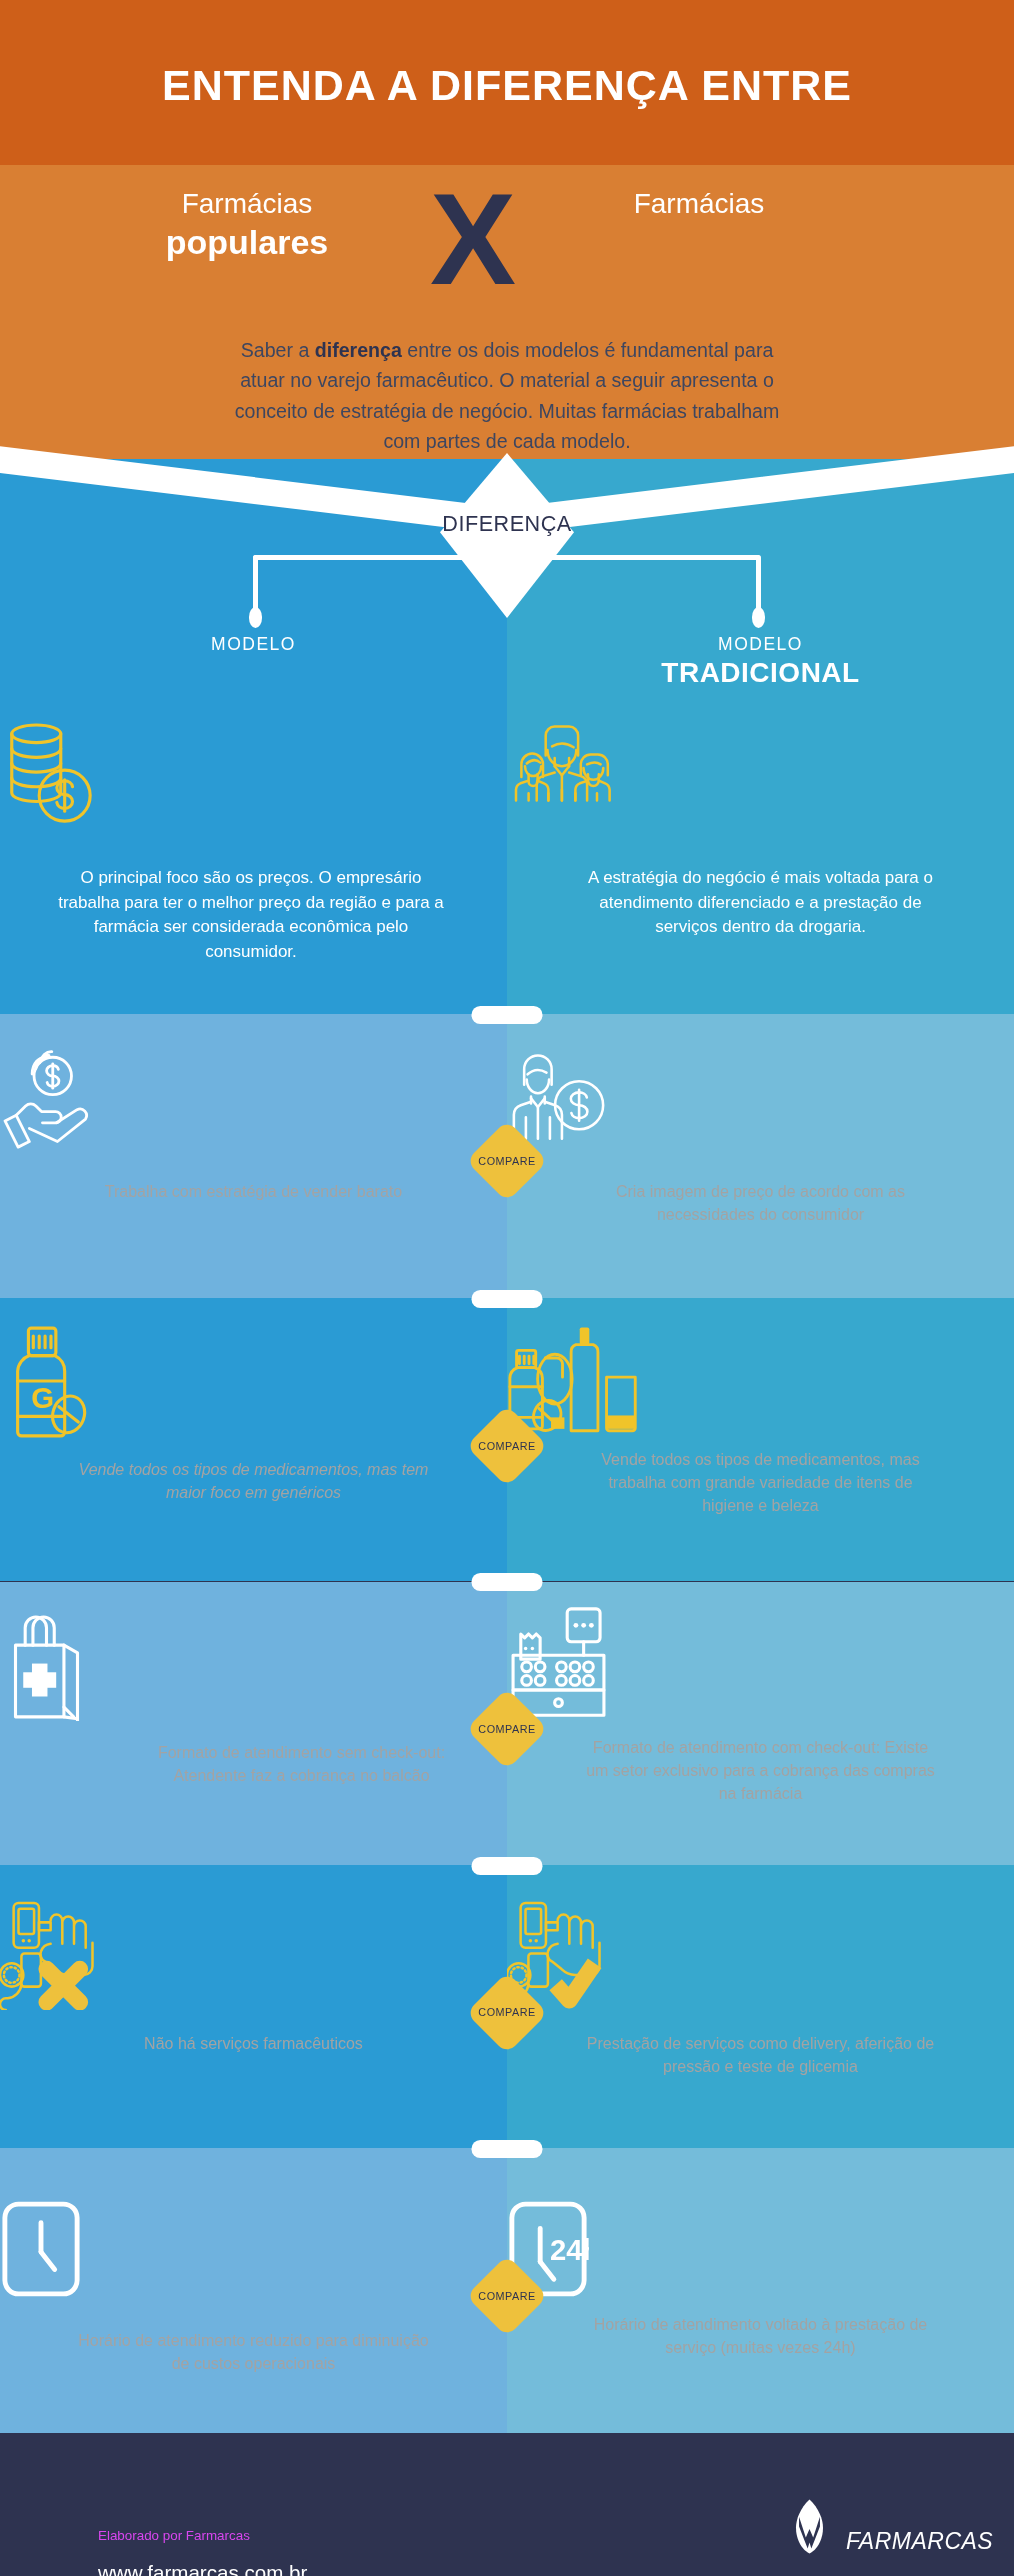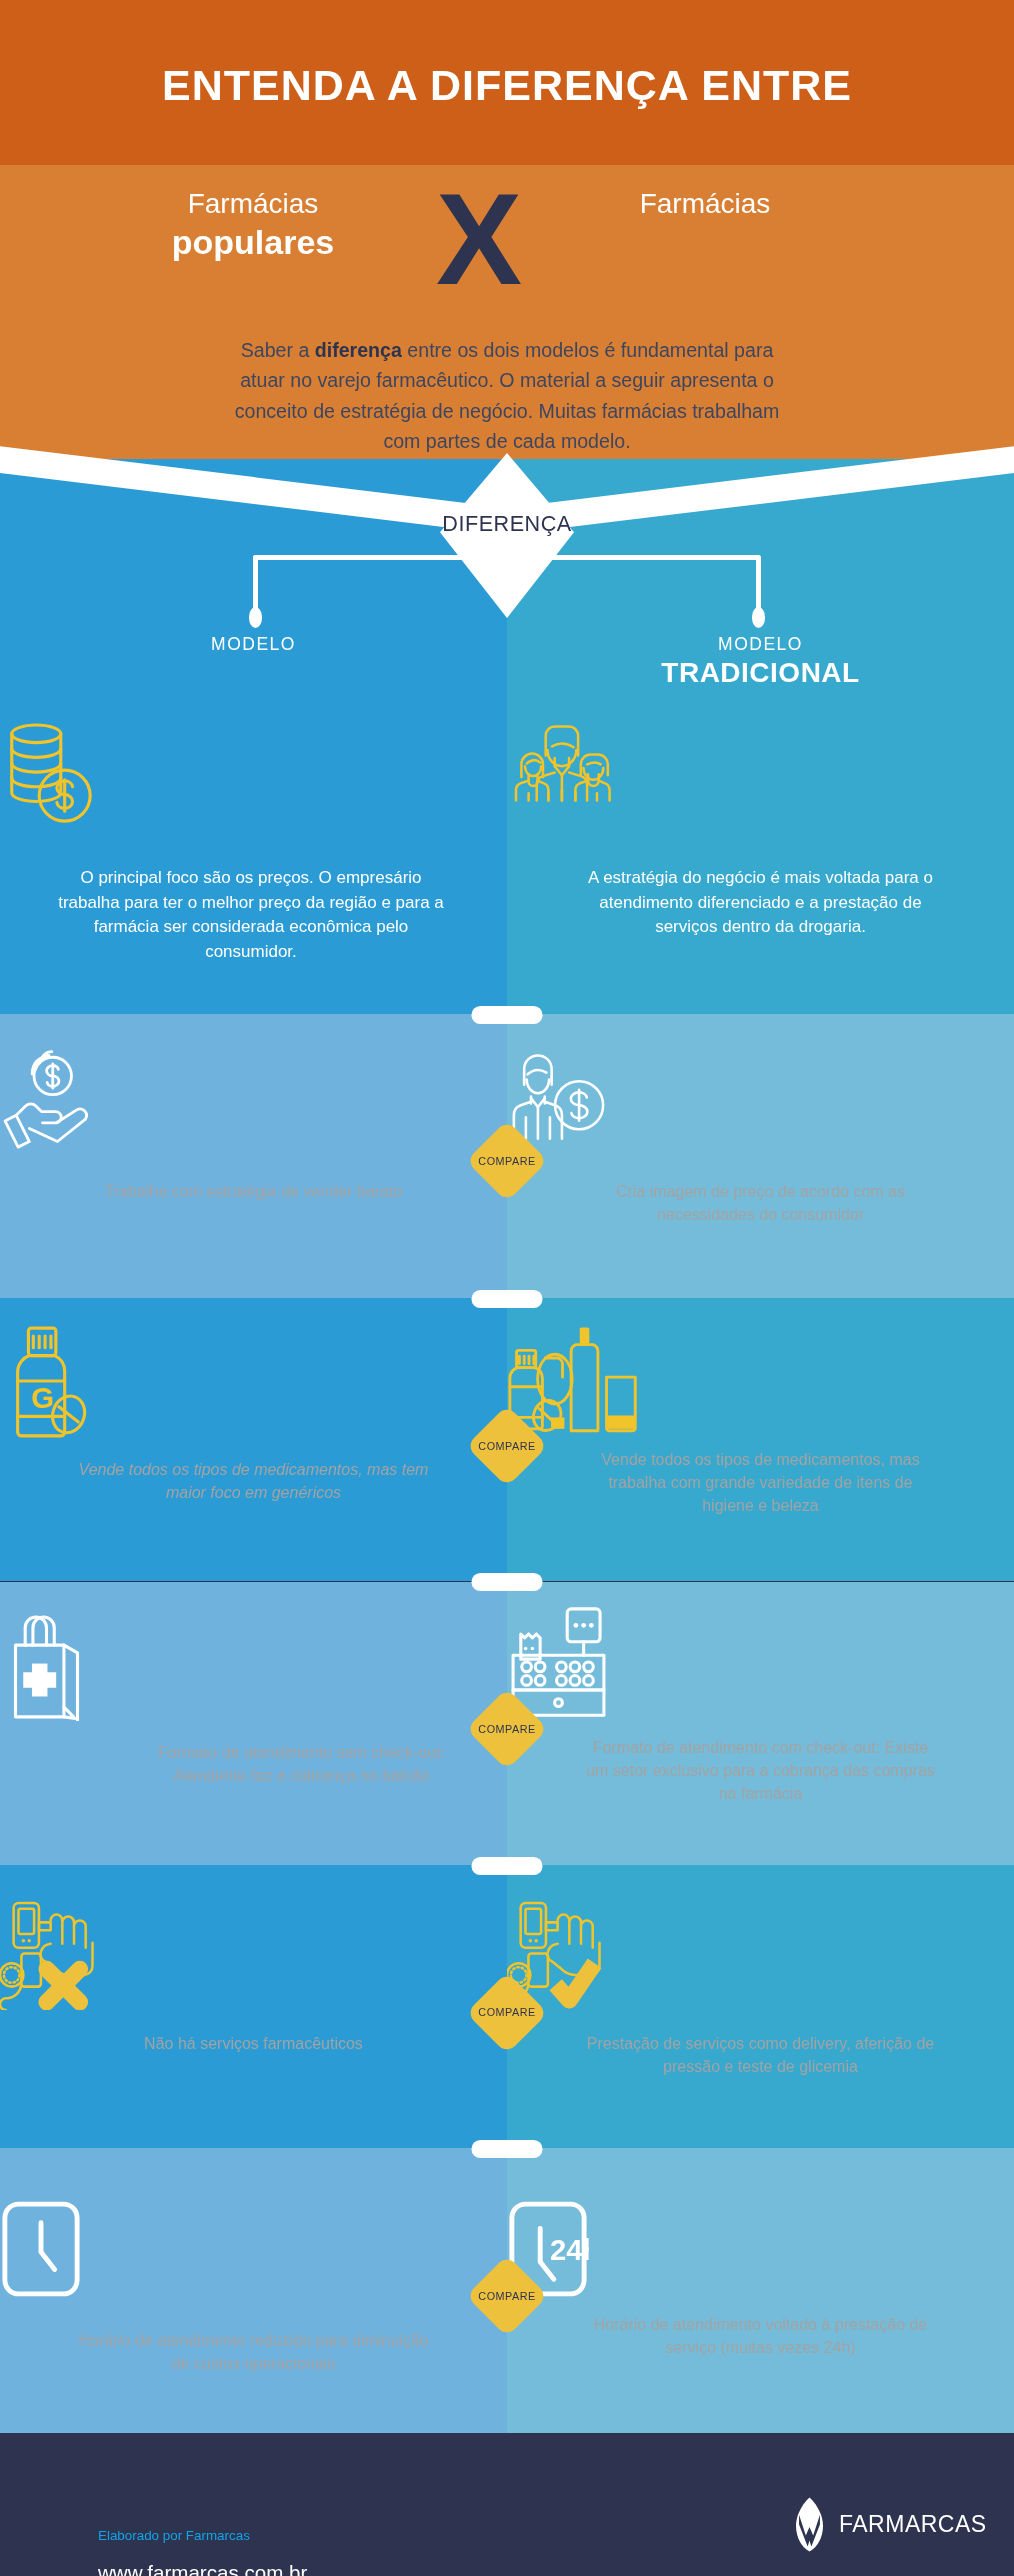--- a/index.html
+++ b/index.html
@@ -19,21 +19,21 @@
     position:absolute; left:0; top:61px; width:1014px;
     text-align:center; color:#ffffff;
     font-size:43px; font-weight:bold; letter-spacing:1px;
     font-family:"Liberation Sans", sans-serif;
   }
   .hdr-mid {
     position:absolute; left:0; top:165px; width:1014px; height:294px;
     background:#d97f33;
   }
   .vs-wrap {
-    position:absolute; left:16px; top:181px; width:926px; height:129px;
+    position:absolute; left:10px; top:181px; width:926px; height:129px;
   }
   .vs-left {
     position:absolute; left:72px; top:5.2px; width:330px; text-align:center; color:#fff;
   }
   .vs-right {
     position:absolute; right:72px; top:5.2px; width:330px; text-align:center; color:#fff;
   }
   .vs-small { font-size:28px; font-weight:normal; line-height:1.25; }
   .vs-big   { font-size:34px; font-weight:bold; line-height:1.25; }
   .vs-x {
@@ -136,28 +136,28 @@
     position:absolute; left:50%; transform:translate(-50%,-50%);
     color:#2e3350; font-size:10.8px; letter-spacing:0.5px; z-index:10; white-space:nowrap;
   }
 
   
   .footer {
     position:absolute; left:0; top:2433px; width:1014px; height:165px;
     background:#2e3350;
   }
   .foot-by {
-    position:absolute; left:98px; top:95px; color:#0ea5e9; font-size:13.4px;
+    position:absolute; left:98px; top:95px; color:#d946ef; font-size:13.4px;
   }
   .foot-url {
     position:absolute; left:98px; top:128px; color:#ffffff; font-size:20.6px;
   }
   .foot-logo {
     position:absolute; left:788px; top:2493px; width:175px; height:62px;
-    display:flex; align-items:center; gap:8px; z-index:3;
+    display:flex; align-items:flex-end; gap:15px; z-index:3;font-style:italic;
   }
   .foot-logo-name {
     color:#ffffff; font-size:23px; letter-spacing:0.5px;
   }
 
   svg { display:block; }
 </style>
 </head>
 <body>
 

